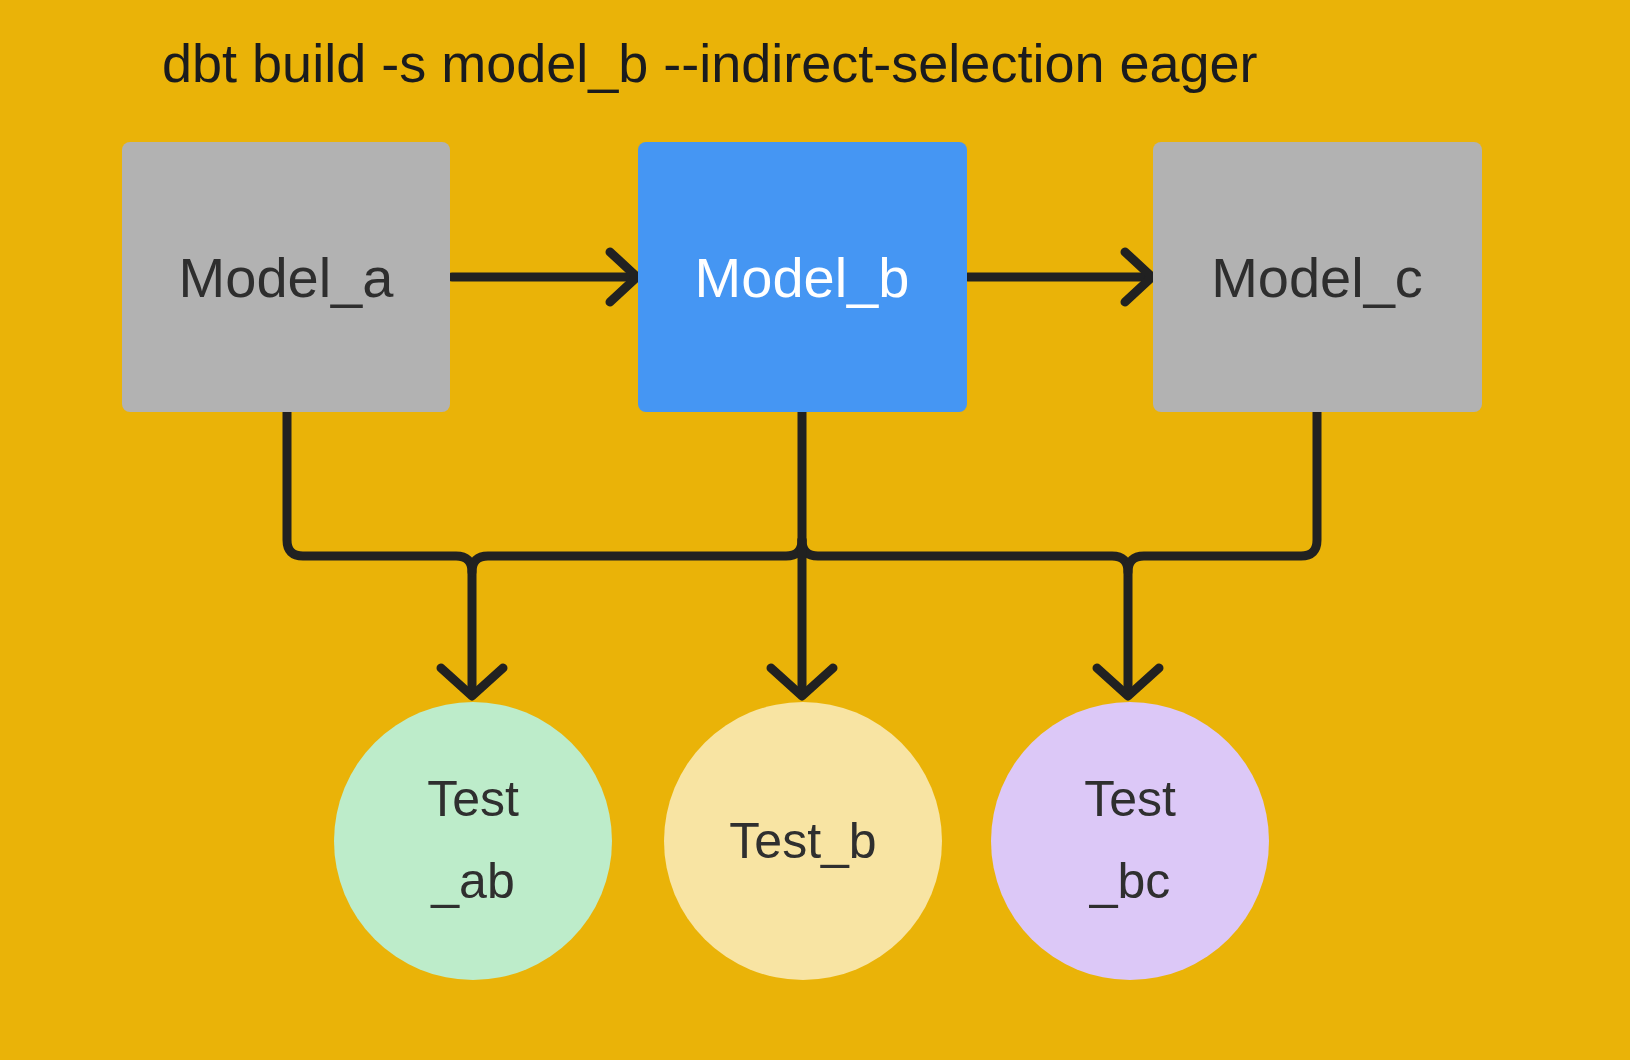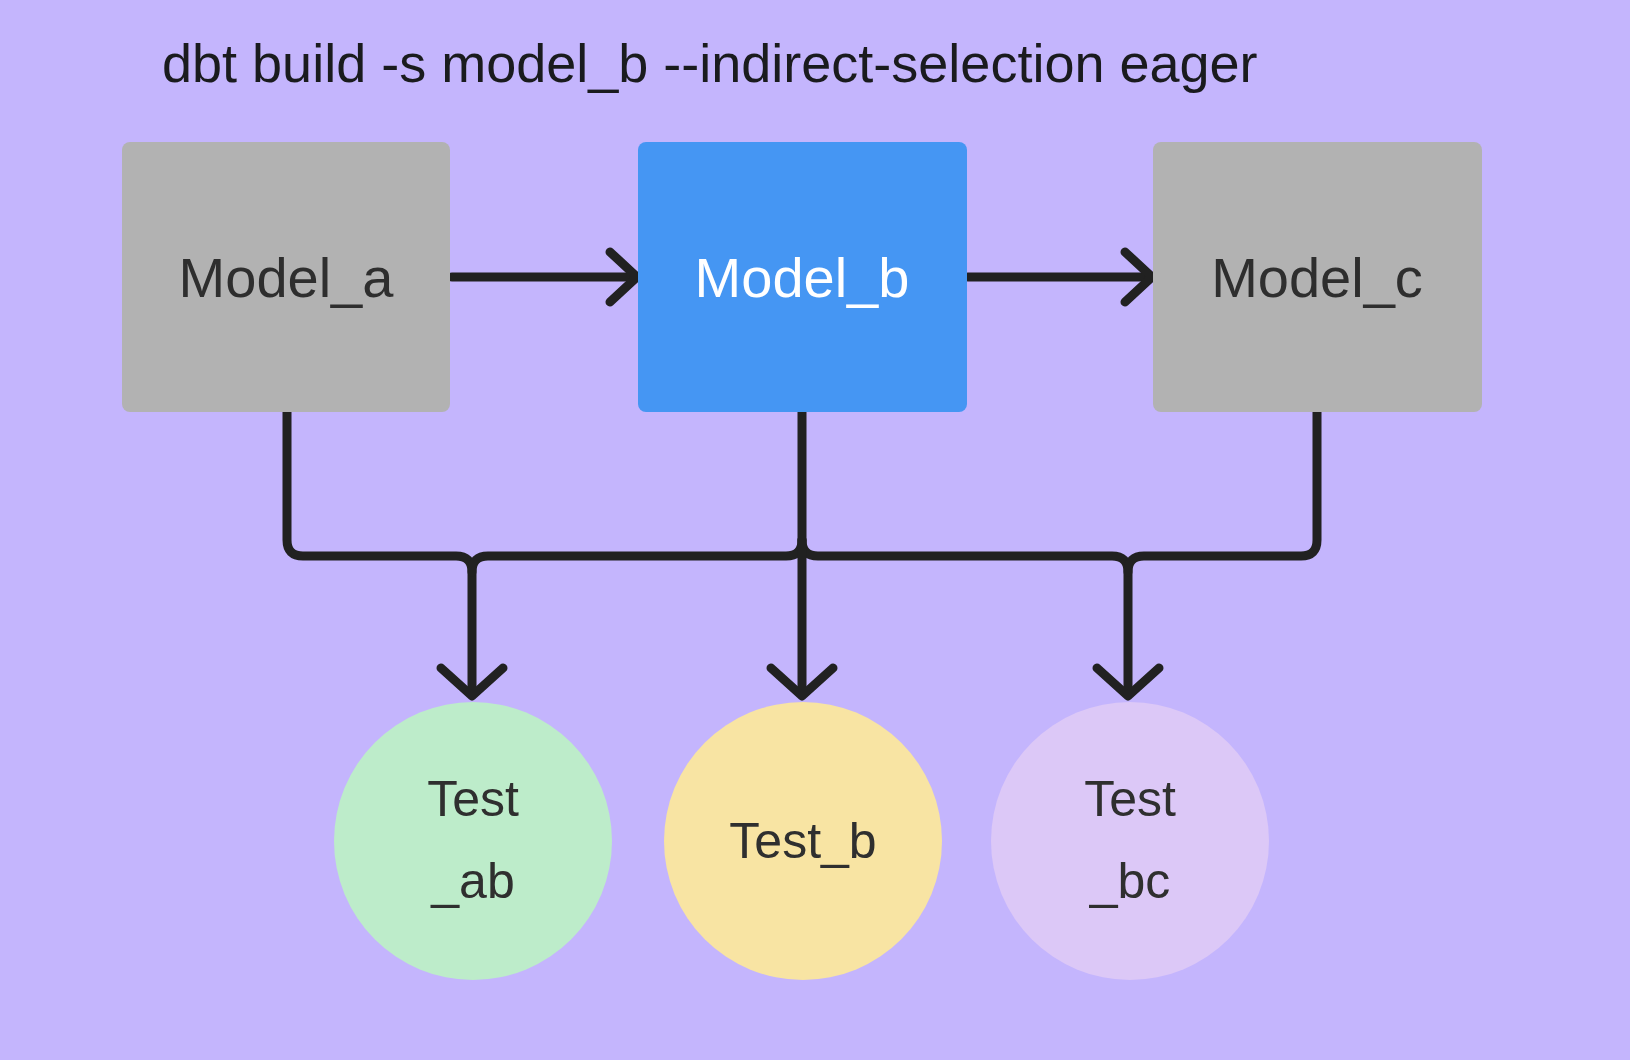--- a/index.html
+++ b/index.html
@@ -1,16 +1,16 @@
 <!DOCTYPE html>
 <html><head>
 <meta charset="utf-8">
 <style>
   html,body{margin:0;padding:0;background:#ffffff;}
-  .stage{width:1630px;height:1060px;position:relative;background:#c4b5fd;overflow:hidden;}
+  .stage{width:1630px;height:1060px;position:relative;background:#eab308;overflow:hidden;}
   svg{display:block;}
   text{font-family:"Liberation Sans",sans-serif;}
   .title-text{font-size:54px;font-weight:500;fill:#1a1b1e;}
   .node-label{font-size:56px;fill:#2e2e2e;text-anchor:middle;}
   .node-label-light{font-size:56px;fill:#ffffff;text-anchor:middle;}
   .circle-label{font-size:50px;fill:#2f2f2f;text-anchor:middle;}
   .edge{fill:none;stroke-width:9;stroke-linecap:round;stroke-linejoin:round;}
 </style>
 </head>
 <body>

